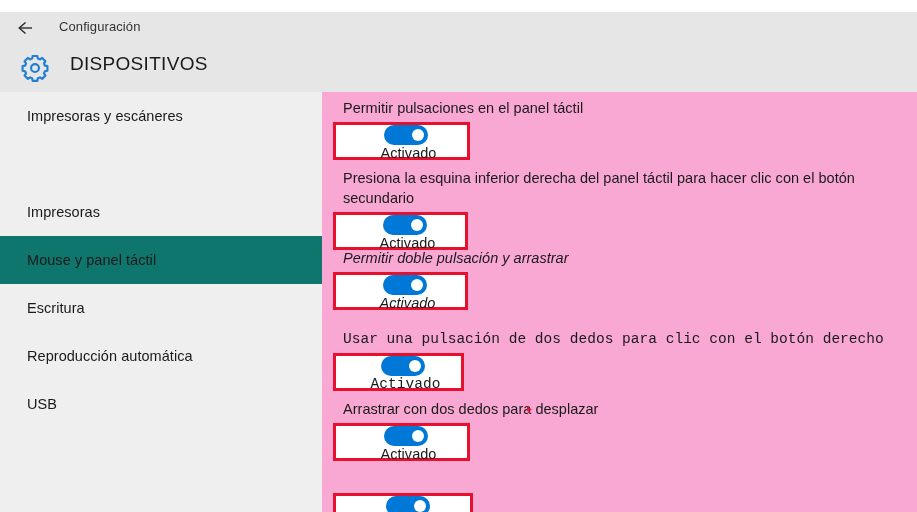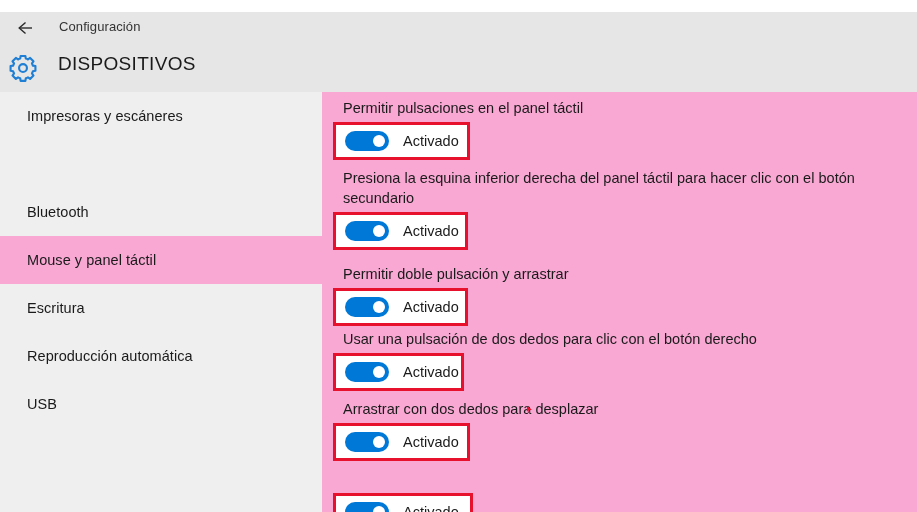--- a/index.html
+++ b/index.html
@@ -59,21 +59,21 @@
     left: 59px;
     top: 7px;
     font-size: 13px;
     color: #333333;
     letter-spacing: 0.1px;
     white-space: nowrap;
   }
 
   .page-header {
     position: absolute;
-    left: 0;
+    left: 12px;
     top: 38px;
     width: 807px;
     height: 42px;
   }
 
   .gear-icon {
     position: absolute;
     left: 8px;
     top: 3px;
     width: 30px;
@@ -111,21 +111,21 @@
     cursor: default;
   }
   .nav-item .nav-label {
     padding-left: 27px;
     font-size: 14.5px;
     color: #1a1a1a;
     white-space: nowrap;
     letter-spacing: 0.05px;
   }
   .nav-item.selected {
-    background: #f9a8d4;
+    background: #0f766e;
   }
 
   
   .content {
     position: absolute;
     left: 322px;
     top: 80px;
     width: 595px;
     height: 432px;
     background: #f9a8d4;
@@ -152,20 +152,21 @@
   
   .toggle-row {
     position: absolute;
     left: 11px;
     border: 3px solid #e8112d;
     background: #ffffff;
     box-sizing: border-box;
     display: flex;
     align-items: center;
     height: 38px;
+    flex-direction: column;
   }
 
   .switch {
     position: relative;
     width: 44px;
     height: 20px;
     border-radius: 10px;
     background: #0078d7;
     margin-left: 9px;
     flex: 0 0 auto;
@@ -237,21 +238,21 @@
   </div>
 
   <div class="sidebar">
 
     <div class="nav-item" style="top:0px;">
       <span class="nav-label">Impresoras y escáneres</span>
     </div>
 
 
     <div class="nav-item" style="top:96px;">
-      <span class="nav-label">Bluetooth</span>
+      <span class="nav-label">Impresoras</span>
     </div>
 
     <div class="nav-item selected" style="top:144px;">
       <span class="nav-label">Mouse y panel táctil</span>
     </div>
 
     <div class="nav-item" style="top:192px;">
       <span class="nav-label">Escritura</span>
     </div>
 
@@ -280,31 +281,31 @@
     <div class="setting" style="top:76px; height:84px;">
       <div class="setting-label">Presiona la esquina inferior derecha del panel táctil para hacer clic con el botón secundario</div>
       <div class="toggle-row" style="top:44px; width:135px;">
         <div class="switch">
           <div class="knob"></div>
         </div>
         <div class="switch-state">Activado</div>
       </div>
     </div>
 
-    <div class="setting" style="top:172px; height:64px;">
+    <div class="setting" style="top:156px; height:64px;font-style:italic;">
       <div class="setting-label">Permitir doble pulsación y arrastrar</div>
       <div class="toggle-row" style="top:24px; width:135px;">
         <div class="switch">
           <div class="knob"></div>
         </div>
         <div class="switch-state">Activado</div>
       </div>
     </div>
 
-    <div class="setting" style="top:237px; height:64px;">
+    <div class="setting" style="top:237px; height:64px;font-family:Liberation Mono, monospace;">
       <div class="setting-label">Usar una pulsación de dos dedos para clic con el botón derecho</div>
       <div class="toggle-row" style="top:24px; width:131px;">
         <div class="switch">
           <div class="knob"></div>
         </div>
         <div class="switch-state">Activado</div>
       </div>
     </div>
 
     <div class="setting" style="top:307px; height:64px;">

